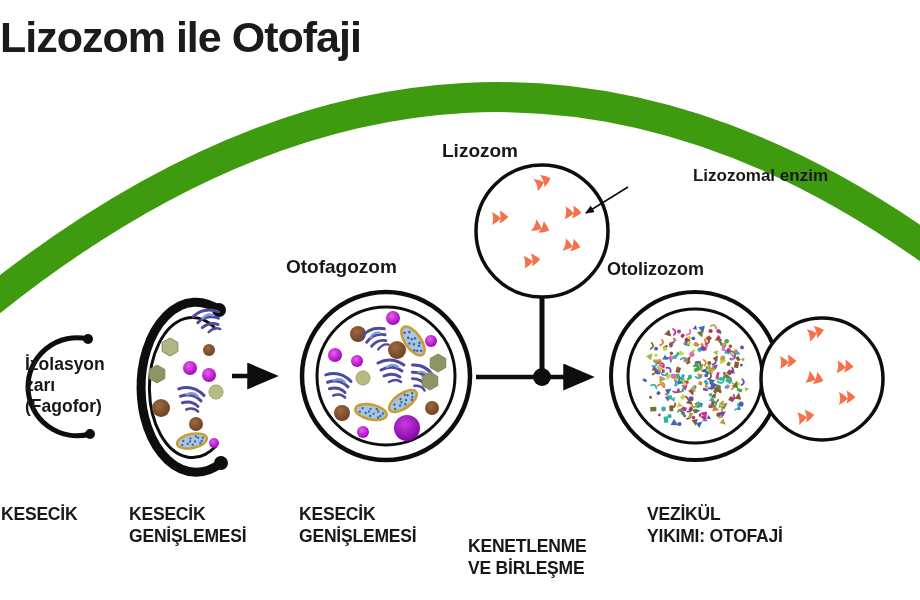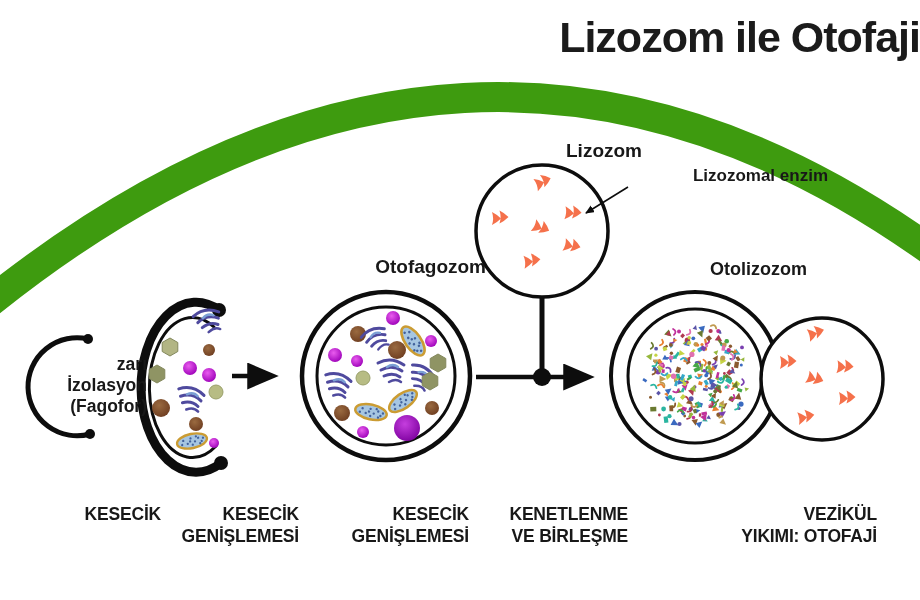--- a/index.html
+++ b/index.html
@@ -1,30 +1,30 @@
 <!DOCTYPE html>
 <html><head>
 <meta charset="utf-8">
 <style>
   html,body{margin:0;padding:0;background:#ffffff;}
   #stage{position:relative;width:920px;height:600px;background:#ffffff;overflow:hidden;
          font-family:"Liberation Sans","DejaVu Sans",sans-serif;}
   #diagram{position:absolute;left:0;top:0;}
-  .lbl{position:absolute;color:#181818;font-weight:bold;text-align:right;line-height:1.18;}
+  .lbl{position:absolute;color:#181818;font-weight:bold;text-align:left;line-height:1.18;}
   #title{left:0;top:12px;width:920px;font-size:43px;font-weight:bold;letter-spacing:-1px;color:#1b1b1b;}
   #izolasyon-label{left:25px;top:354px;width:122px;font-size:17.5px;line-height:21px;}
   #otofagozom-label{left:286px;top:256px;width:200px;font-size:19px;}
   #lizozom-label{left:442px;top:140px;width:200px;font-size:19px;}
   #lizozomal-enzim-label{left:628px;top:166px;width:200px;font-size:17px;text-align:right;}
   #otolizozom-label{left:607px;top:259px;width:200px;font-size:18px;}
   .stage-label{top:503px;font-size:17.5px;line-height:22px;letter-spacing:-0.2px;}
   #stage-label-0{left:1px;width:160px;}
   #stage-label-1{left:129px;width:170px;}
   #stage-label-2{left:299px;width:170px;}
-  #stage-label-3{left:458px;width:170px;}
+  #stage-label-3{left:468px;width:170px;margin-top:32px;}
   #stage-label-4{left:647px;width:230px;}
   .lbl span{display:block;}
 </style>
 </head>
 <body>
 
 <div id="stage">
 
   <svg id="diagram" width="920" height="600" viewBox="0 0 920 600">
     <defs>
@@ -546,22 +546,22 @@
             <path d="M0 1 Q5 3.5 9 7.5 Q5 11.5 0 14 Q2.2 7.5 0 1 Z" fill="#f5714b"></path>
             <path d="M0 1 Q5 3.5 9 7.5 Q5 11.5 0 14 Q2.2 7.5 0 1 Z" fill="#f5714b" transform="translate(7.5,-1.5)"></path>
           </g>
         </g>
       </g>
   </svg>
 
   <div id="title" class="lbl">Lizozom ile Otofaji</div>
 
   <div id="izolasyon-label" class="lbl">
+    <span>İzolasyon</span>
     <span>zarı</span>
-    <span>İzolasyon</span>
     <span>(Fagofor)</span>
   </div>
 
   <div id="otofagozom-label" class="lbl">Otofagozom</div>
   <div id="lizozom-label" class="lbl">Lizozom</div>
   <div id="lizozomal-enzim-label" class="lbl">Lizozomal enzim</div>
   <div id="otolizozom-label" class="lbl">Otolizozom</div>
 
   <div id="stage-label-0" class="lbl stage-label">
     <span>KESECİK</span>

